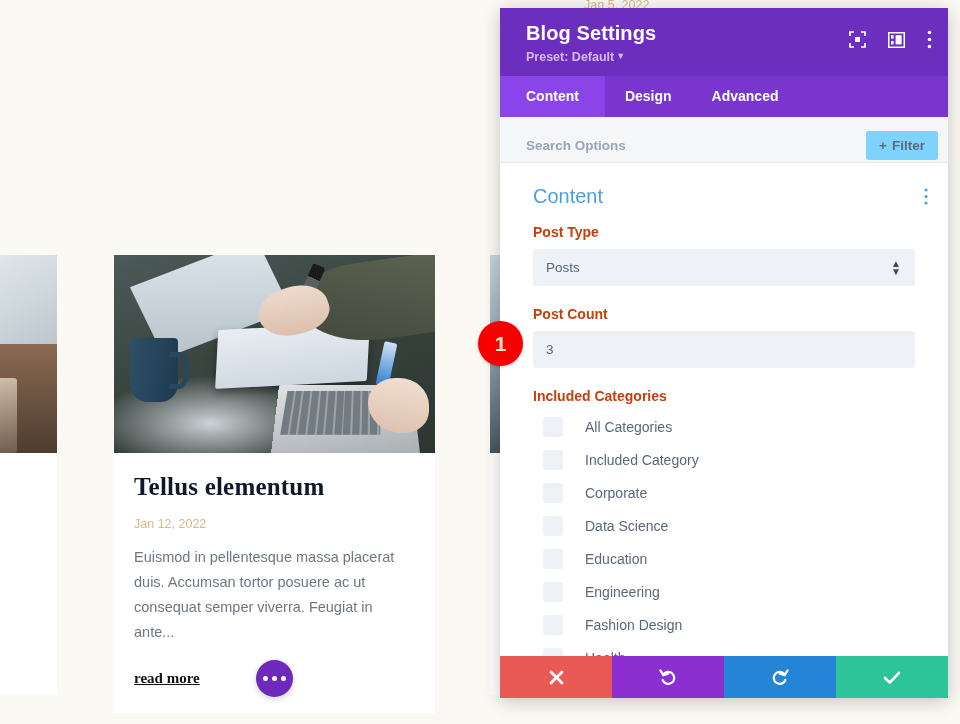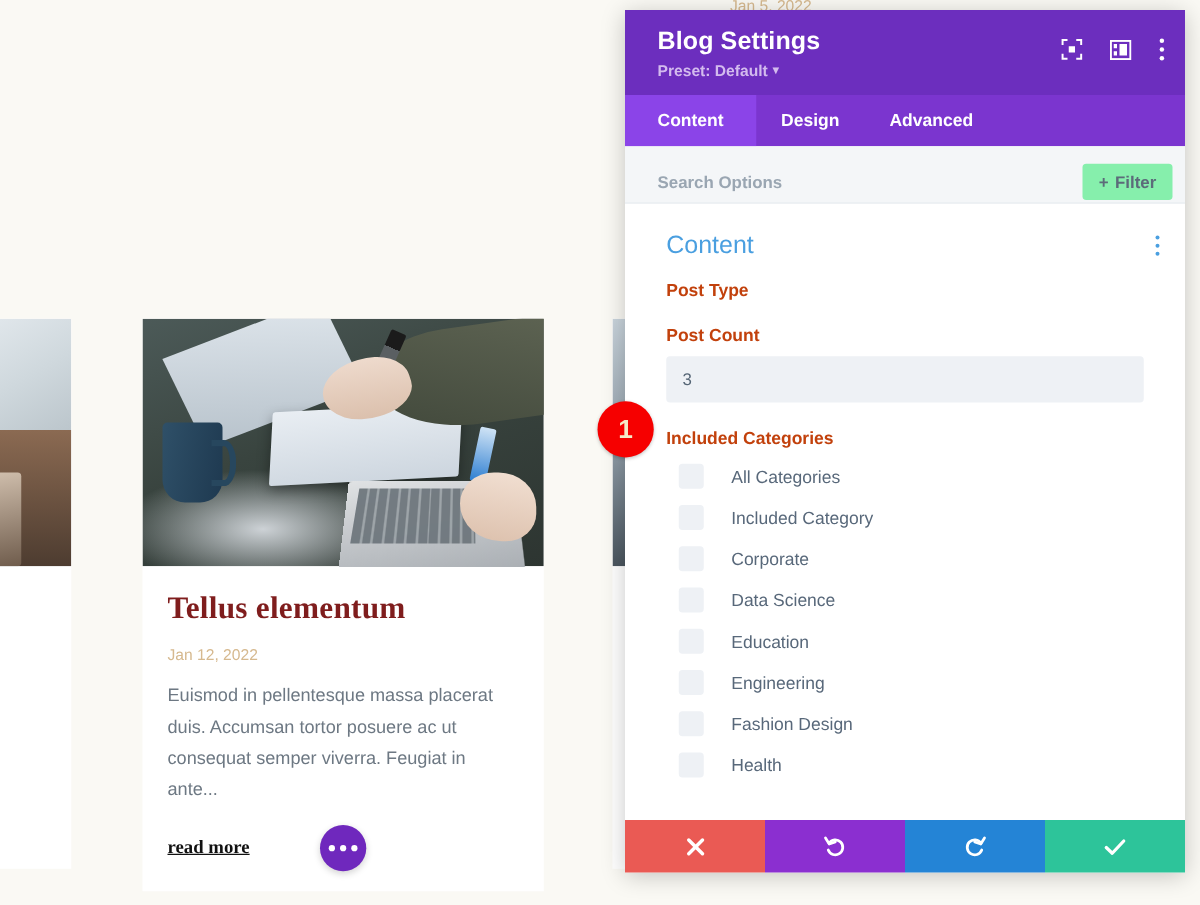--- a/index.html
+++ b/index.html
@@ -166,21 +166,21 @@
     border-radius: 3px;
   }
   .photo.var3 {
     background: linear-gradient(180deg, #c9d4dc 0%, #8d9aa5 55%, #4a555e 100%);
   }
 
   .card-body { padding: 20px 20px 26px 20px; }
   .post-title {
     font-family: "Liberation Serif", serif;
     font-size: 25px; font-weight: 700;
-    color: #7f1d1d;
+    color: #0f172a;
     letter-spacing: .2px;
     margin-bottom: 16px;
   }
   .post-date {
     font-size: 12.5px;
     color: #d6b98f;
     margin-bottom: 14px;
   }
   .post-excerpt {
     font-size: 14.5px;
@@ -288,21 +288,21 @@
     border: none; background: transparent;
     font-family: "Liberation Sans", sans-serif;
     font-size: 13.5px;
     color: #8d99a5;
     outline: none;
     width: 300px;
     font-weight: 600;
   }
   .search-input::placeholder { color: #9aa6b2; font-weight: 600; }
   .filter-btn {
-    background: #86efac;
+    background: #7dd3fc;
     border: none;
     border-radius: 3px;
     color: #5c6b7a;
     font-size: 13.5px;
     font-weight: 600;
     font-family: "Liberation Sans", sans-serif;
     padding: 7px 13px;
     cursor: pointer;
   }
   .filter-btn .plus { margin-right: 5px; font-weight: 700; }
@@ -521,20 +521,24 @@
         <svg width="4" height="17" viewBox="0 0 4 17">
           <circle cx="2" cy="2" r="1.6" fill="#4a9fe0"></circle>
           <circle cx="2" cy="8.5" r="1.6" fill="#4a9fe0"></circle>
           <circle cx="2" cy="15" r="1.6" fill="#4a9fe0"></circle>
         </svg>
       </span>
     </div>
 
     <div class="field">
       <div class="field-label">Post Type</div>
+      <div class="select-wrap">
+        <input class="fld-input" type="text" readonly="" value="Posts" style="">
+        <span class="spinner">▲<br>▼</span>
+      </div>
     </div>
 
     <div class="field">
       <div class="field-label">Post Count</div>
       <input class="fld-input" type="text" value="3" style="">
     </div>
 
     <div class="cat-group">
       <div class="field-label">Included Categories</div>
 

